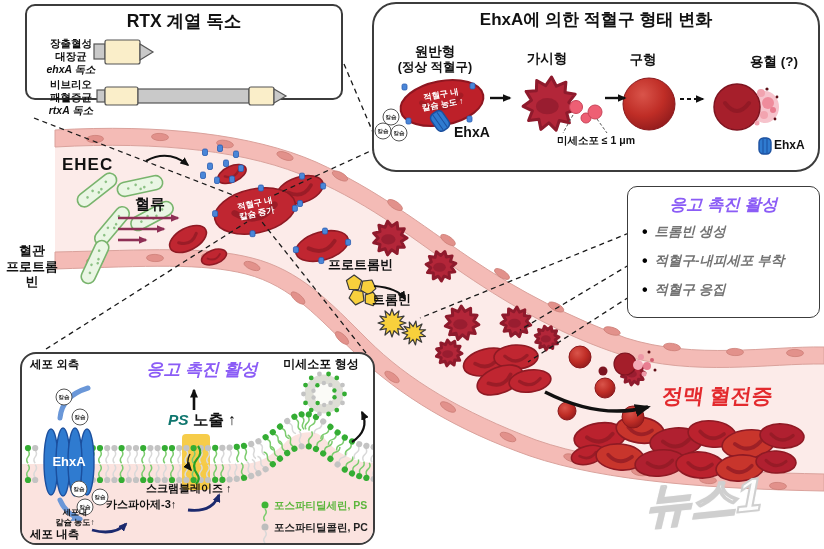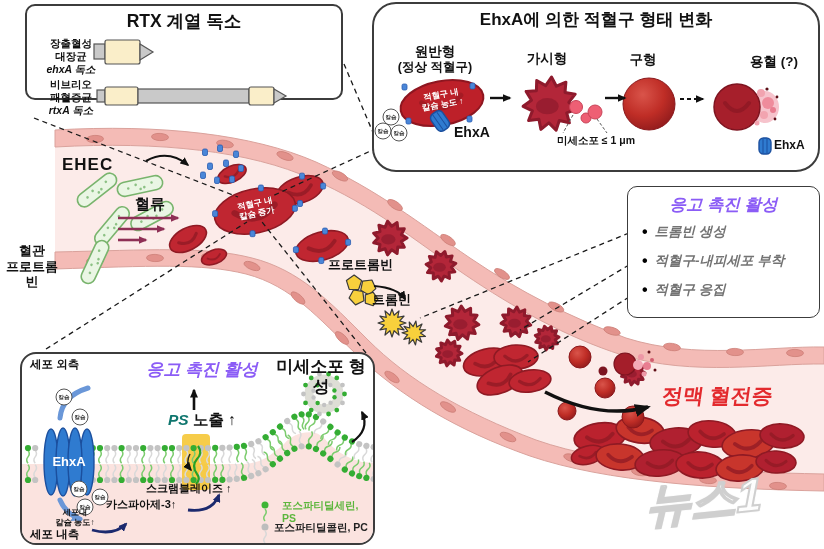--- a/index.html
+++ b/index.html
@@ -15,21 +15,21 @@
   .whitelbl{color:#fff;}
   .ital{font-style:italic;}
   .note{position:absolute;background:#fcf3cf;border:1.4px solid #666;border-radius:7px;
         font-weight:bold;font-size:10.5px;text-align:center;line-height:1.3;padding:3px 2px;color:#111;}
   .bullet-row{display:flex;align-items:flex-start;margin:0 0 11px 14px;}
   .bullet-dot{font-weight:900;margin-right:7px;font-style:normal;}
   .bullet-txt{font-weight:bold;font-style:italic;font-size:13.5px;color:#737373;}
   #venous{color:#e32a2e;font-weight:bold;font-size:21px;transform:skewX(-8deg);}
   #watermark{font-size:46px;font-weight:bold;font-style:italic;color:rgba(255,255,255,0.95);
              -webkit-text-stroke:2px #cfcfcf;text-shadow:0 0 2px #cccccc;transform:rotate(-6deg) skewX(-6deg);z-index:6;}
-  .legend-ps{color:#5cb63c;margin-left:8px;}
+  .legend-ps{color:#5cb63c;}
   .legend-pc{color:#222;}
   .pre{white-space:pre;}
 </style>
 </head>
 <body>
 
 <div id="canvas">
 
   <svg id="svgMain" width="824" height="549" viewBox="0 0 824 549">
     <defs>
@@ -862,21 +862,21 @@
       <g>
         <circle cx="243" cy="173" r="3.5" fill="#bdbdbd"></circle>
         <path d="M243,177 q2.5,3 0,6 q-2.5,3 0,6" fill="none" stroke="#d8d8d8" stroke-width="1.5"></path>
       </g>
     </svg>
     <div class="lbl" style="left:8px;top:4px;font-size:11.5px;">세포 외측</div>
     <div class="lbl ctr blue" style="left:70px;top:6px;width:220px;font-size:17px;">응고 촉진 활성</div>
     <div class="lbl ctr" style="left:70px;top:57px;width:220px;font-size:15.5px;">
       <span class="pre" style="color:#0f766e;font-style:italic;">PS</span><span class="pre"> 노출 ↑</span>
     </div>
-    <div class="lbl ctr" style="left:246px;top:3px;width:106px;font-size:17px;">미세소포 형성</div>
+    <div class="lbl ctr" style="left:246px;top:3px;width:106px;font-size:12px;">미세소포 형성</div>
     <div class="lbl" style="left:124px;top:128px;font-size:11px;">스크램블레이즈 ↑</div>
     <div class="lbl" style="left:84px;top:144px;font-size:11px;">카스파아제-3↑</div>
     <div class="lbl ctr" style="left:24px;top:154px;width:58px;font-size:8.2px;">
       <div>세포내</div>
       <div>칼슘 농도↑</div>
     </div>
     <div class="lbl" style="left:8px;top:174px;font-size:11.5px;">세포 내측</div>
     <div class="lbl whitelbl ctr" style="left:22px;top:100px;width:50px;font-size:13px;">EhxA</div>
     <div class="lbl legend-ps" style="left:252px;top:145px;font-size:10.5px;">포스파티딜세린, PS</div>
     <div class="lbl legend-pc" style="left:252px;top:167px;font-size:10.5px;">포스파티딜콜린, PC</div>

